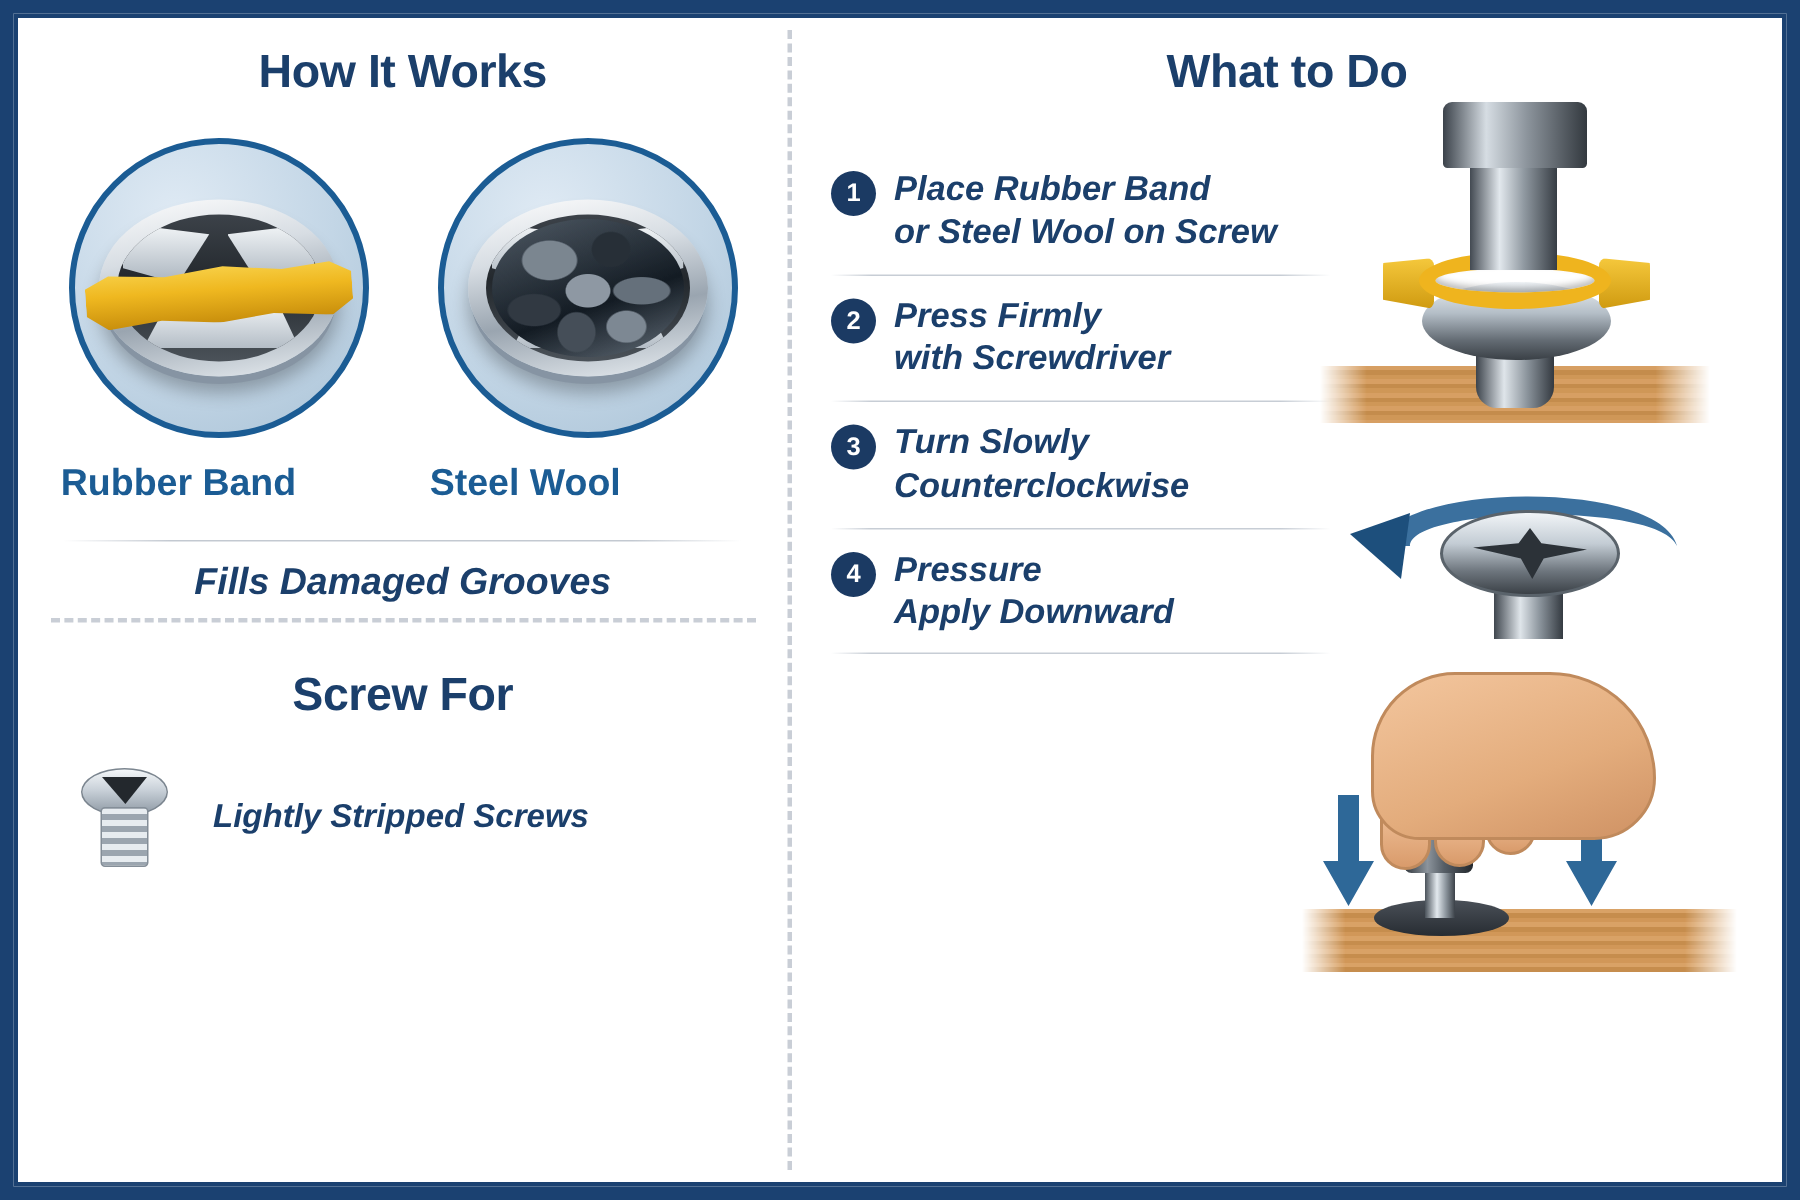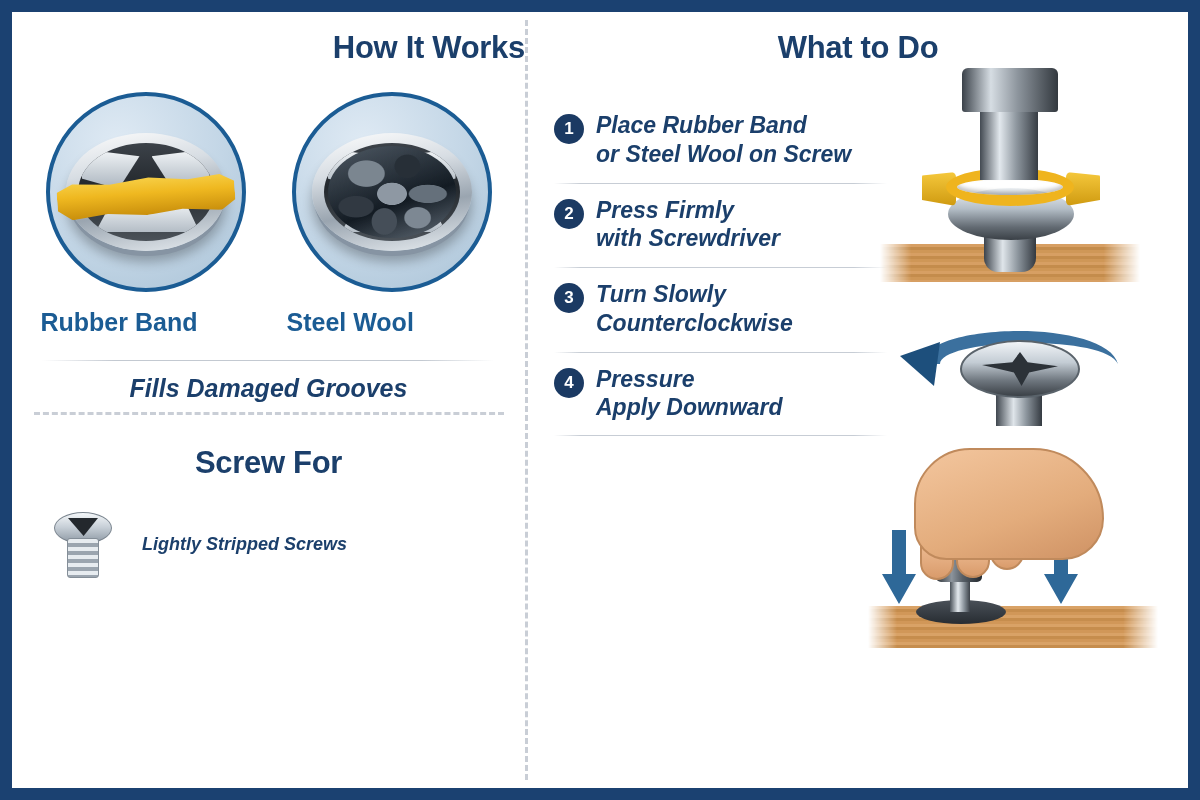--- a/index.html
+++ b/index.html
@@ -51,21 +51,21 @@
   .panel-left  { position: absolute; left: 0;   top: 0; width: 513px; height: 100%; }
   .panel-right { position: absolute; left: 516px; top: 0; right: 0;   height: 100%; }
 
   .section-title {
     text-align: center;
     font-size: 31px;
     font-weight: bold;
     color: #1b3f6b;
     letter-spacing: -0.3px;
   }
-  .title-how   { position: absolute; left: 0; top: 18px;  width: 513px; text-align: right; }
+  .title-how   { position: absolute; left: 0; top: 18px;  width: 513px; }
   .title-best  { position: absolute; left: 0; top: 433px; width: 513px; }
   .title-what  { position: absolute; left: 0; top: 18px;  width: 100%;  }
 
   
   .medallions {
     position: absolute;
     top: 80px; left: 0; width: 513px;
     display: flex;
     justify-content: center;
     gap: 36px;
@@ -168,21 +168,21 @@
     gap: 16px;
     position: relative;
   }
   .bestfor-row + .bestfor-row::before {
     content: "";
     position: absolute; left: 100px; right: 0; top: 0; height: 1px;
     background: linear-gradient(90deg,rgba(200,206,214,0) 0%,#ccd2d9 12%,#ccd2d9 88%,rgba(200,206,214,0) 100%);
   }
   .bestfor-icon { width: 86px; height: 80px; flex: 0 0 86px; position: relative; }
   .bestfor-text {
-    font-size: 18px;
+    font-size: 22px;
     font-weight: bold;
     font-style: italic;
     color: #1b3f6b;
     line-height: 1.15;
   }
 
   
   .ic-screw-head {
     position: absolute; left: 14px; top: 8px; width: 58px; height: 32px;
     border-radius: 50%;

